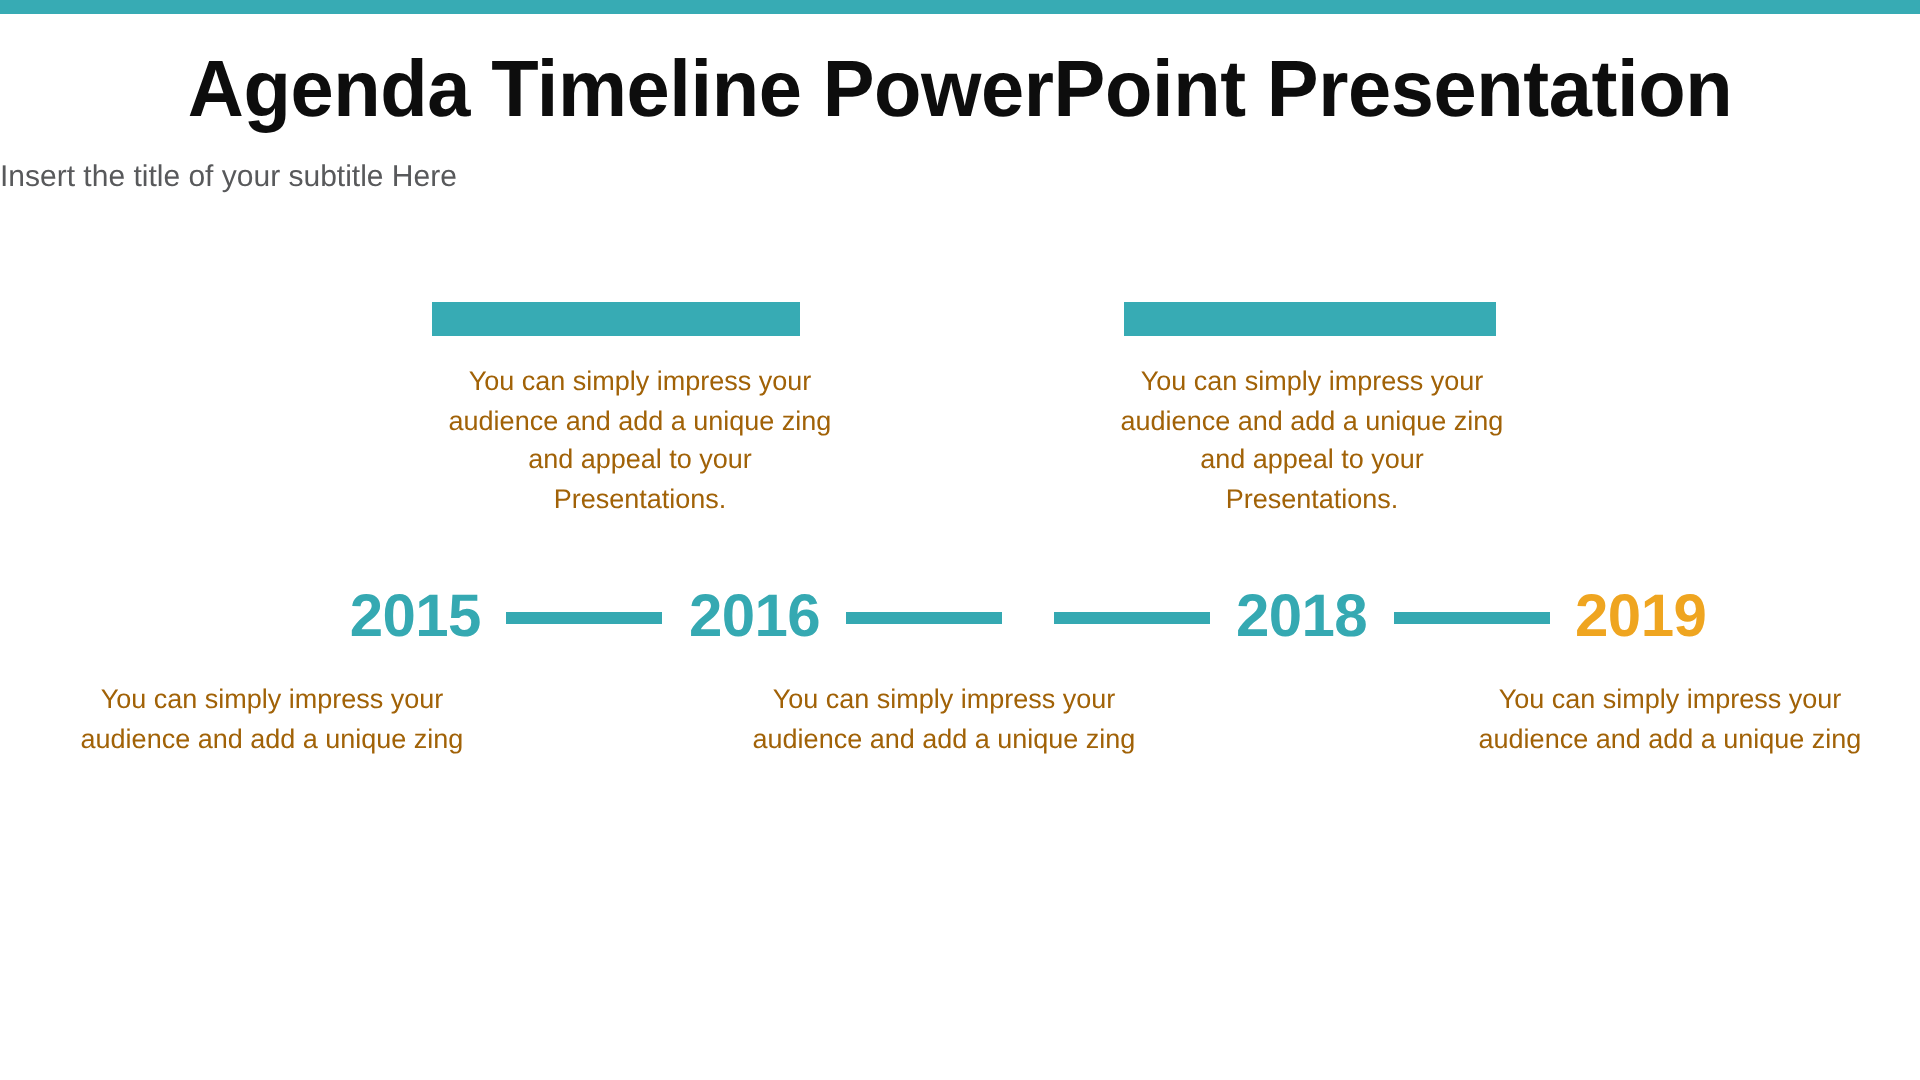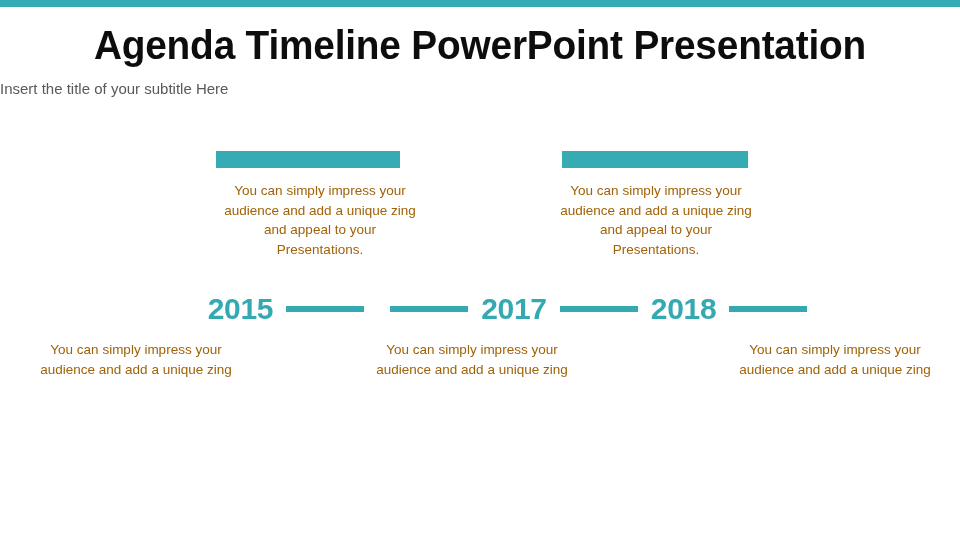--- a/index.html
+++ b/index.html
@@ -113,28 +113,29 @@
   <div class="marker-bar" style="left:216px; top:151px; width:184px; background:#37abb4;"></div>
   <div class="copy-block" style="left:220px; top:181px;">You can simply impress your audience and add a unique zing and appeal to your Presentations.</div>
 
   <div class="marker-bar" style="left:562px; top:151px; width:186px; background:#37abb4;"></div>
   <div class="copy-block" style="left:556px; top:181px;">You can simply impress your audience and add a unique zing and appeal to your Presentations.</div>
 
   <div id="timeline-row">
     <span class="year-label year-teal">2015</span>
     <span class="connector"></span>
 
+    <span class="year-label year-teal">2016</span>
     <span class="connector"></span>
 
-    <span class="year-label year-teal">2017</span>
     <span class="connector"></span>
 
     <span class="year-label year-teal">2018</span>
     <span class="connector"></span>
 
+    <span class="year-label year-accent">2019</span>
   </div>
 
   <div class="copy-block" style="left:36px; top:340px;">You can simply impress your audience and add a unique zing and appeal to your Presentations.</div>
   <div class="marker-bar" style="left:44px; top:448px; width:184px; background:#37abb4;"></div>
 
   <div class="copy-block" style="left:372px; top:340px;">You can simply impress your audience and add a unique zing and appeal to your Presentations.</div>
   <div class="marker-bar" style="left:380px; top:448px; width:184px; background:#37abb4;"></div>
 
   <div class="copy-block" style="left:735px; top:340px;">You can simply impress your audience and add a unique zing and appeal to your Presentations.</div>
   <div class="marker-bar" style="left:735px; top:448px; width:183px; background:#efa520;"></div>

